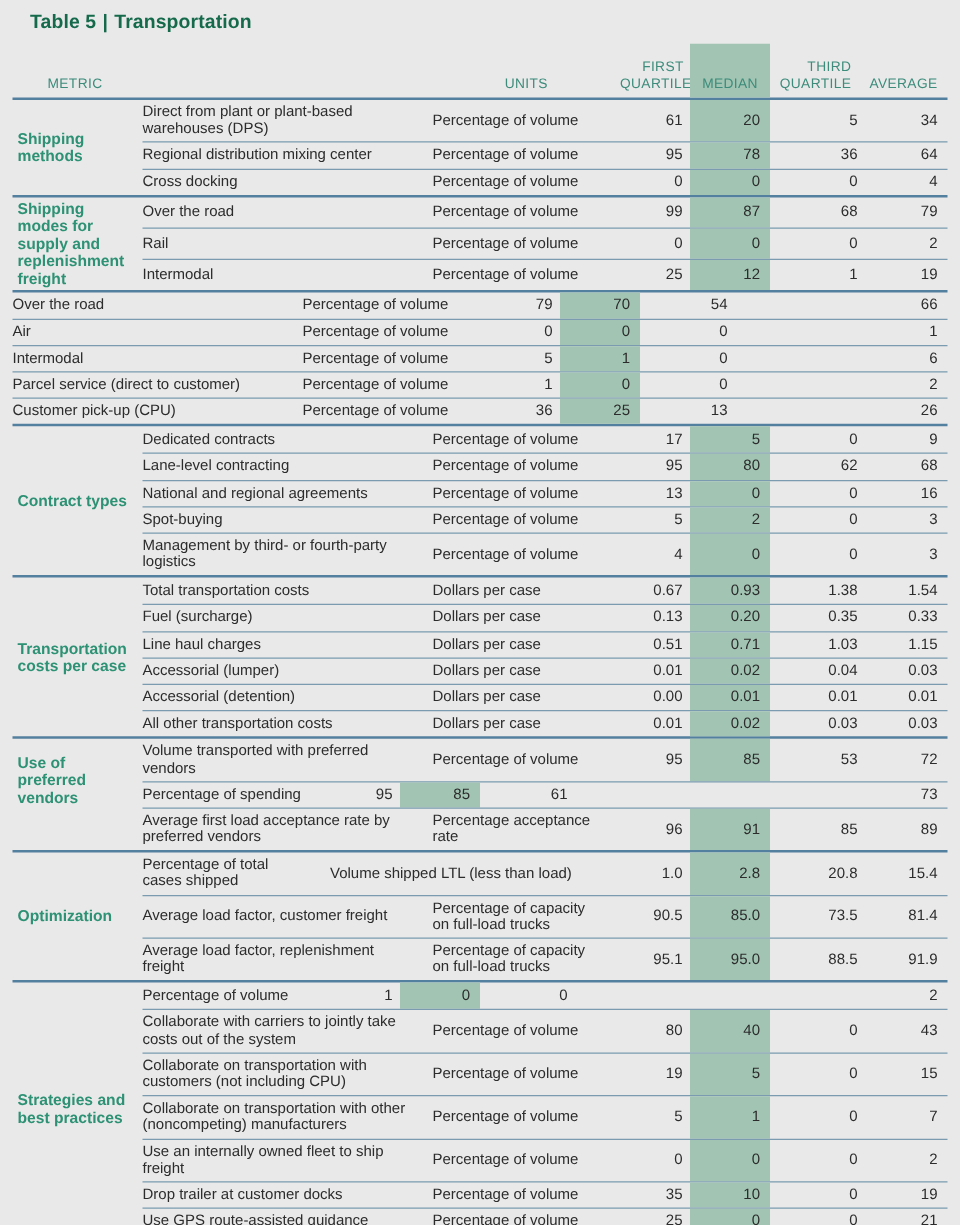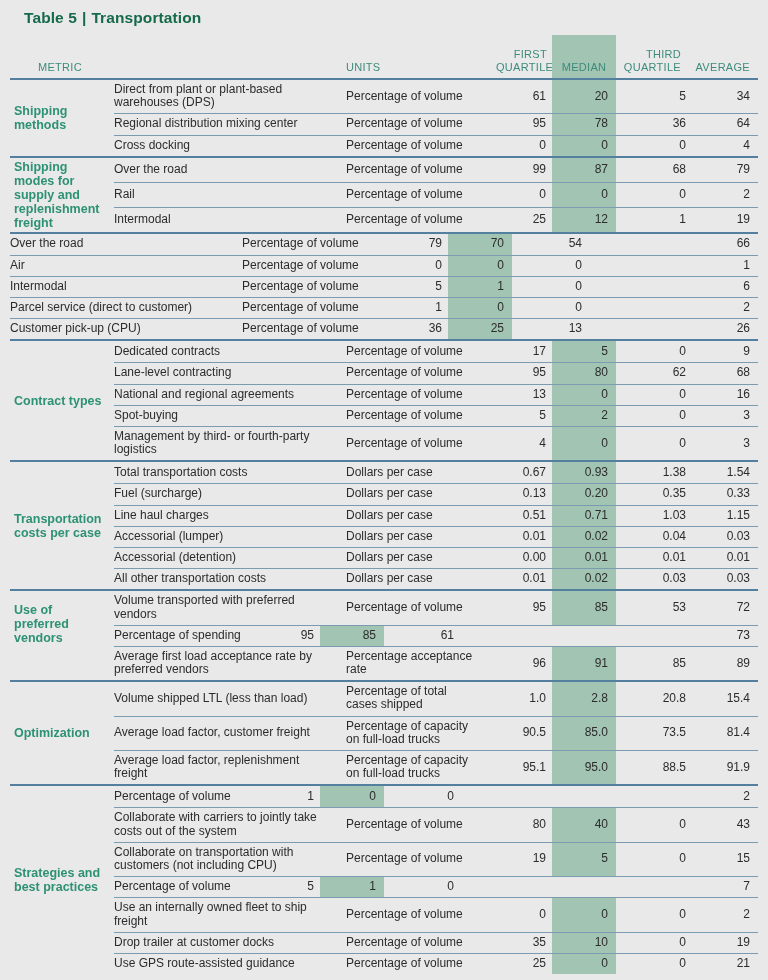--- a/index.html
+++ b/index.html
@@ -17,21 +17,21 @@
   body{font-family:"Liberation Sans","DejaVu Sans",sans-serif;color:var(--text);}
   .page{width:768px;height:980px;overflow:hidden;background:var(--bg);padding:9px 10px 0 10px;}
 
   .title{font-size:15.5px;font-weight:bold;color:var(--title);padding-left:14px;letter-spacing:0.1px;}
   .title .pipe{padding:0 5px;font-weight:bold;}
 
   .col-headers{display:flex;align-items:flex-end;margin-top:8px;border-bottom:2px solid var(--rule-strong);
                font-size:11px;color:var(--head);letter-spacing:0.3px;line-height:1.18;}
   .h{padding-bottom:4px;}
   .h-metric{width:336px;padding-left:28px;margin-top:17px;}
-  .h-units{width:150px;text-align:left;}
+  .h-units{width:150px;text-align:center;}
   .h-q1{width:56px;text-align:right;padding-right:5px;}
   .h-med{width:64px;align-self:stretch;background:var(--band);display:flex;align-items:flex-end;
          justify-content:center;padding-top:26px;padding-bottom:4px;}
   .h-q3{width:74px;text-align:right;padding-right:9px;}
   .h-avg{flex:1;text-align:right;padding-right:8px;}
 
   .group{display:flex;align-items:stretch;}
   .group + .group{border-top:2px solid var(--rule-strong);}
   .group-label{width:104px;display:flex;align-items:center;padding:2px 8px 2px 4px;
                color:var(--label);font-size:12.5px;font-weight:bold;line-height:1.12;}
@@ -320,22 +320,22 @@
     <div class="cell num c-q3">85</div>
     <div class="cell num c-avg">89</div>
   </div>
 </div>
   </div>
 
   <div class="group">
     <div class="group-label">Optimization</div>
     <div class="group-rows">
   <div class="trow">
+    <div class="cell c-units">Percentage of total cases shipped</div>
     <div class="cell c-metric">Volume shipped LTL (less than load)</div>
-    <div class="cell c-units">Percentage of total cases shipped</div>
     <div class="cell num c-q1">1.0</div>
     <div class="cell num c-med">2.8</div>
     <div class="cell num c-q3">20.8</div>
     <div class="cell num c-avg">15.4</div>
   </div>
 
   <div class="trow">
     <div class="cell c-metric">Average load factor, customer freight</div>
     <div class="cell c-units">Percentage of capacity on full-load trucks</div>
     <div class="cell num c-q1">90.5</div>
@@ -378,20 +378,21 @@
   <div class="trow">
     <div class="cell c-metric">Collaborate on transportation with customers (not including CPU)</div>
     <div class="cell c-units">Percentage of volume</div>
     <div class="cell num c-q1">19</div>
     <div class="cell num c-med">5</div>
     <div class="cell num c-q3">0</div>
     <div class="cell num c-avg">15</div>
   </div>
 
   <div class="trow">
+    <div class="cell c-metric">Collaborate on transportation with other (noncompeting) manufacturers</div>
     <div class="cell c-units">Percentage of volume</div>
     <div class="cell num c-q1">5</div>
     <div class="cell num c-med">1</div>
     <div class="cell num c-q3">0</div>
     <div class="cell num c-avg">7</div>
   </div>
 
   <div class="trow">
     <div class="cell c-metric">Use an internally owned fleet to ship freight</div>
     <div class="cell c-units">Percentage of volume</div>

